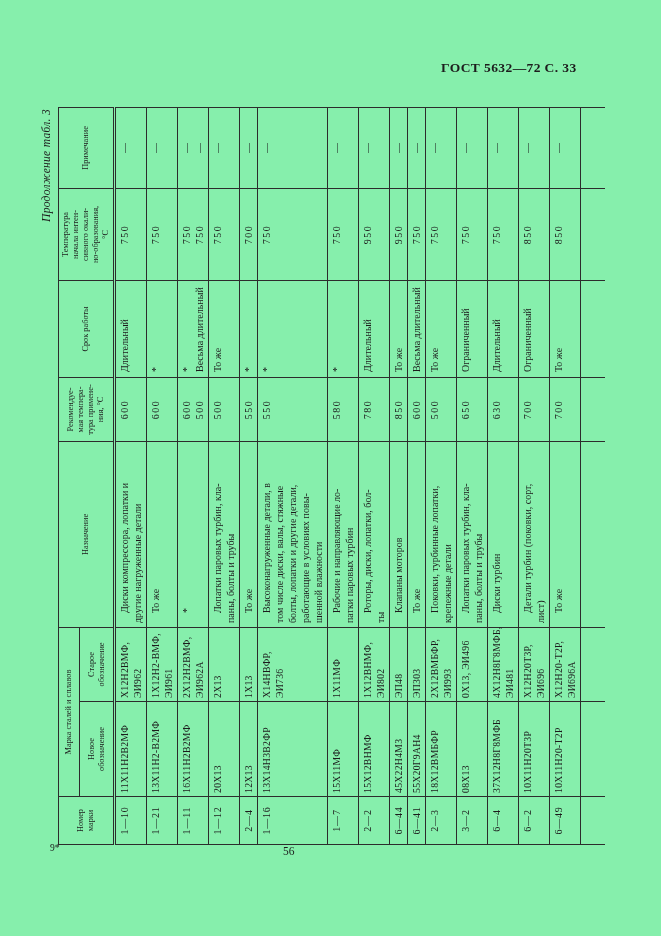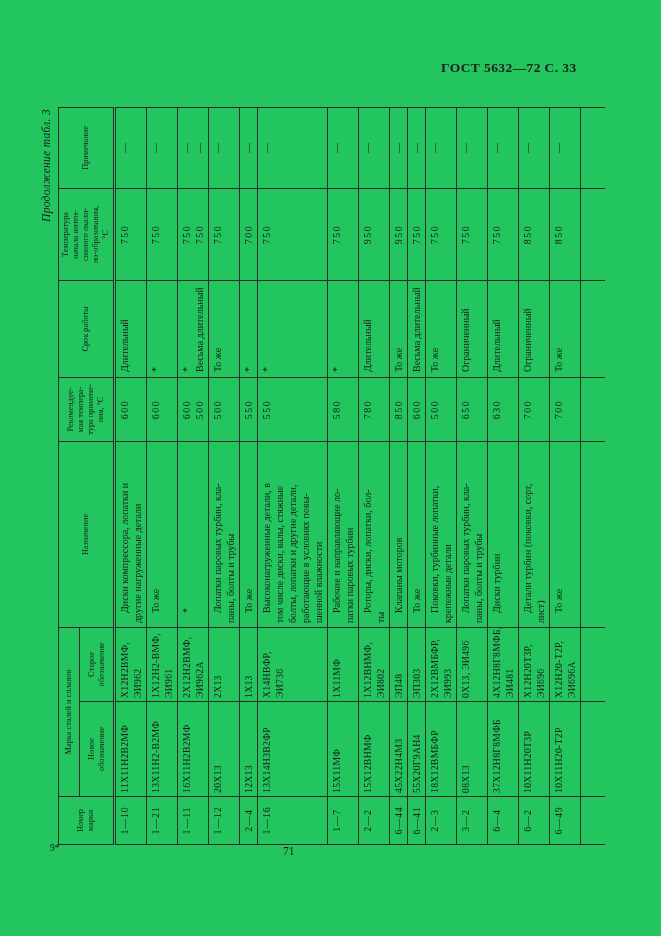--- a/index.html
+++ b/index.html
@@ -1,18 +1,18 @@
 <!DOCTYPE html>
 <html><head>
 <meta charset="utf-8">
 <style>
   html,body{margin:0;padding:0;background:#e8e8e8;}
   .page{
     position:relative;width:661px;height:936px;margin:0 auto;
-    background:#22c55e;overflow:hidden;color:#1c1c1c;
+    background:#86efac;overflow:hidden;color:#1c1c1c;
     font-family:"Liberation Serif","DejaVu Serif",serif;
   }
   .gost-header{
     position:absolute;top:60px;left:441px;width:210px;
     font-size:13.5px;font-weight:bold;letter-spacing:.4px;white-space:nowrap;
   }
   .sig-mark{position:absolute;top:843px;left:50px;font-size:9.5px;}
   .page-num{position:absolute;top:845px;left:283px;font-size:11.5px;}
   .rot{
     position:absolute;left:-65px;top:210px;width:740px;height:530px;
@@ -278,14 +278,14 @@
             <td></td>
             <td></td>
             <td></td>
             <td></td>
           </tr>
         </tbody>
     </table>
   </div>
 
   <div class="sig-mark">9*</div>
-  <div class="page-num">71</div>
+  <div class="page-num">56</div>
 </div>
 
 </body></html>

